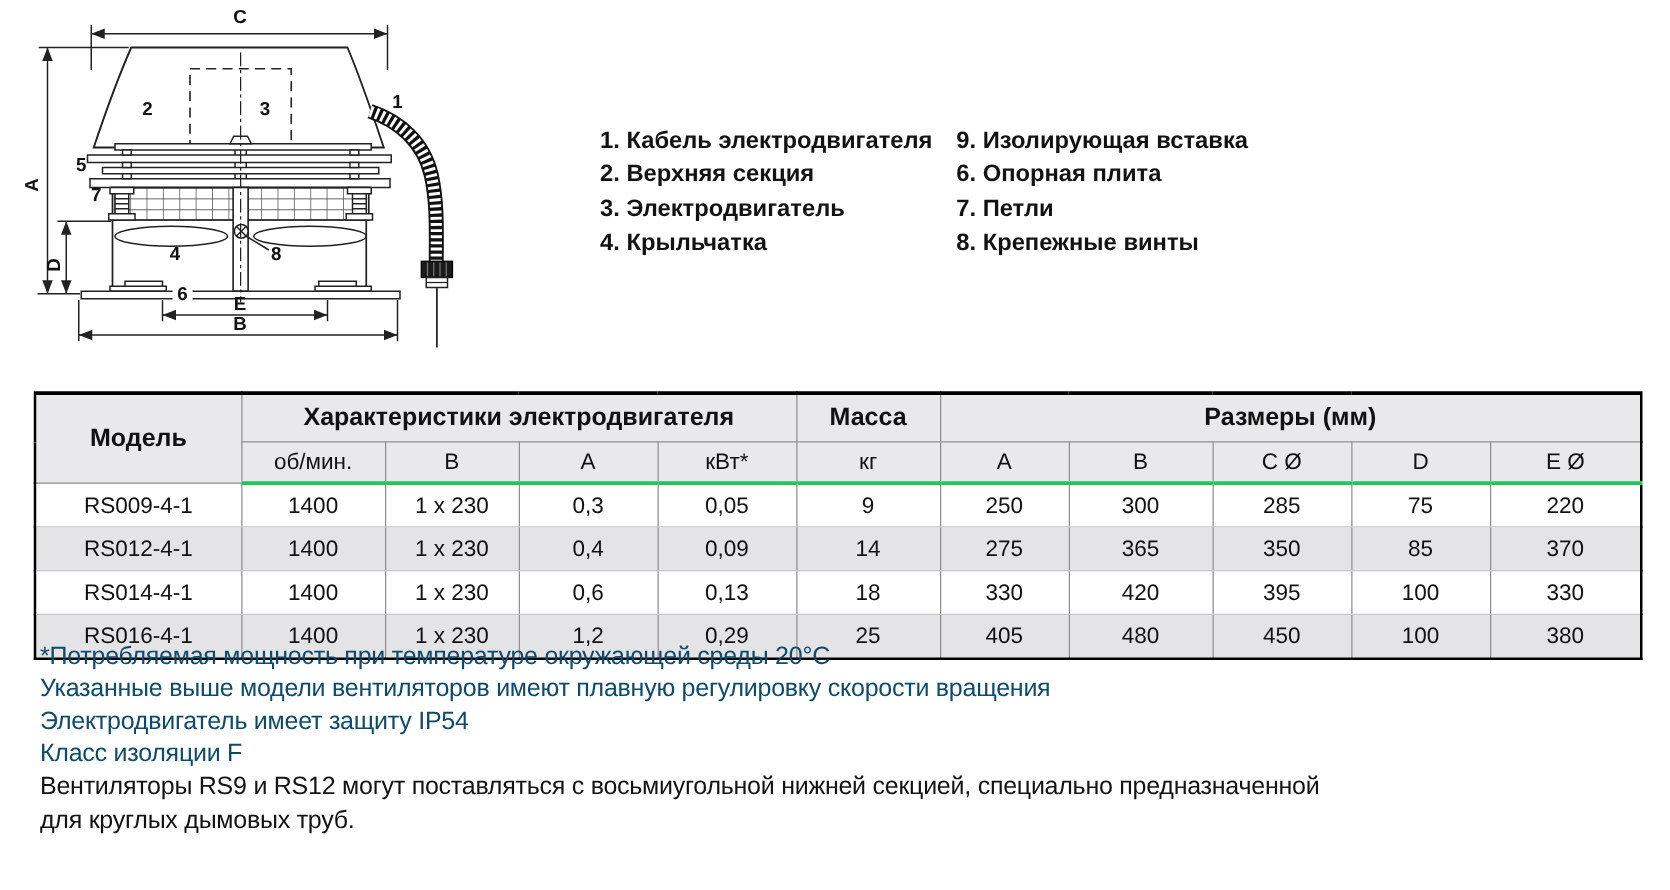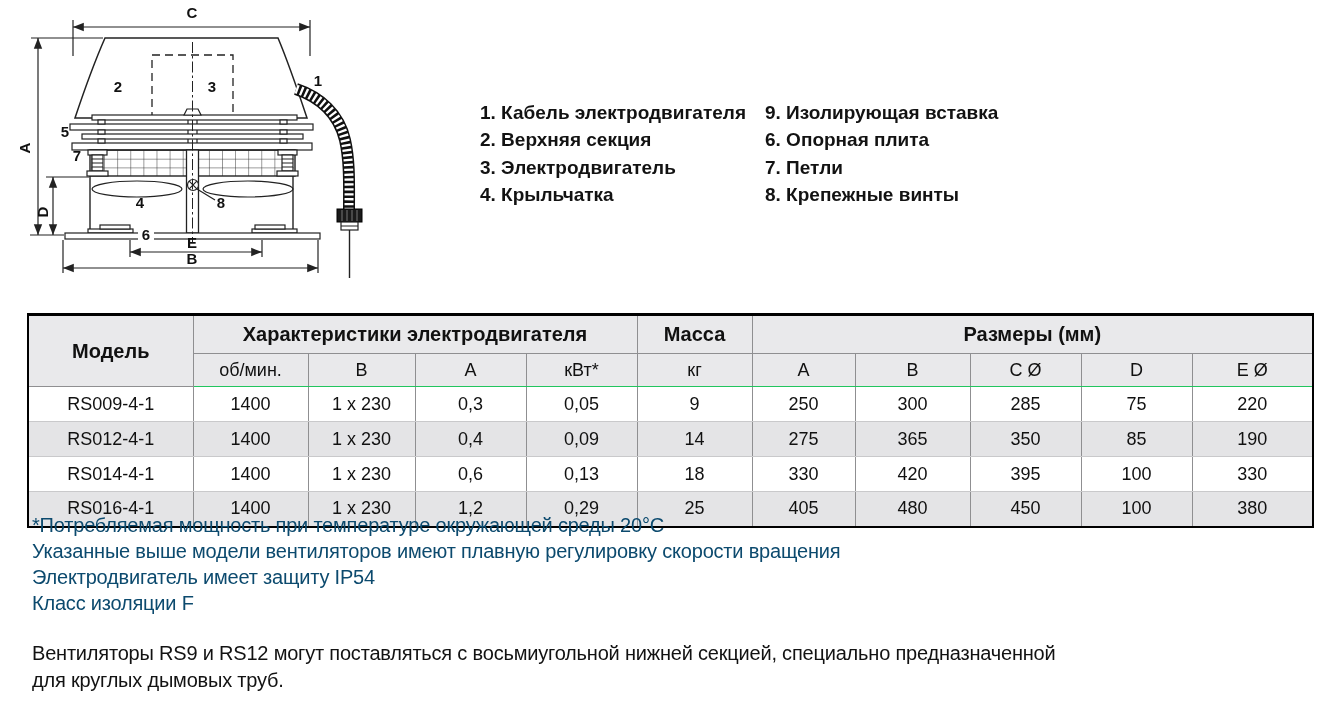--- a/index.html
+++ b/index.html
@@ -19,30 +19,30 @@
   
   .spec-table { position:absolute; left:27px; top:313px; width:1285px;
     border-collapse:collapse; table-layout:fixed; }
   .spec-table th, .spec-table td { text-align:center; vertical-align:middle;
     border-left:1px solid #8f8f91; border-right:1px solid #8f8f91; }
   .spec-table { border:2px solid #000; border-top-width:3px; }
   .spec-table thead th { background:#e9e9eb; }
   .spec-table tr.h1 th { font-size:20px; font-weight:bold; height:39px;
     border-bottom:1px solid #8f8f91; }
   .spec-table tr.h2 th { font-size:18px; font-weight:normal; height:33px;
-    border-bottom:1px solid #22c55e; }
+    border-bottom:3px solid #22c55e; }
   .spec-table tbody td { font-size:18px; height:35px;
     border-bottom:1px solid #c9c9cb; }
   .spec-table tbody tr.stripe td { background:#e4e4e6; }
   .spec-table tbody tr:last-child td { border-bottom:none;text-align:center; }
 
   
   .notes { position:absolute; left:32px; top:512px; font-size:20px;
     line-height:26px; letter-spacing:-0.2px; color:#0c4a6e; }
-  .closing { position:absolute; left:32px; top:640px; font-size:20px;
+  .closing { position:absolute; left:32px; top:616px; font-size:20px;
     line-height:27px; letter-spacing:-0.2px; color:#121212; }
 </style>
 </head>
 <body>
 
 <div class="diagram">
 <svg viewBox="0 0 440 300" width="440" height="300">
   <defs>
     <marker id="arr" viewBox="0 0 10 8" refX="9.5" refY="4" markerWidth="10" markerHeight="8" orient="auto-start-reverse">
       <path d="M0.5,0.5 L9.5,4 L0.5,7.5 Z" fill="#222"></path>
@@ -242,21 +242,21 @@
       <td>RS012-4-1</td>
       <td>1400</td>
       <td>1 x 230</td>
       <td>0,4</td>
       <td>0,09</td>
       <td>14</td>
       <td>275</td>
       <td>365</td>
       <td>350</td>
       <td>85</td>
-      <td>190</td>
+      <td>370</td>
     </tr>
     <tr>
       <td>RS014-4-1</td>
       <td>1400</td>
       <td>1 x 230</td>
       <td>0,6</td>
       <td>0,13</td>
       <td>18</td>
       <td>330</td>
       <td>420</td>

